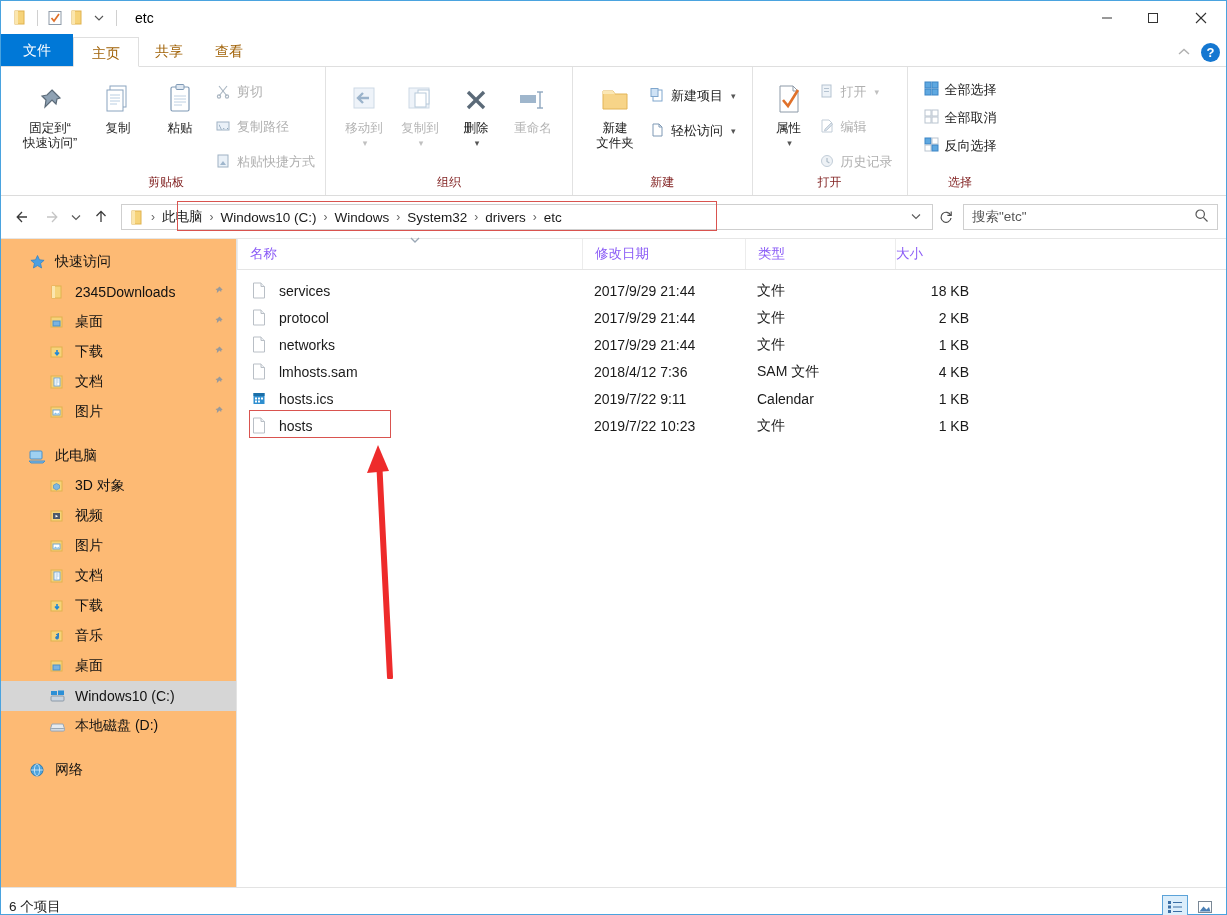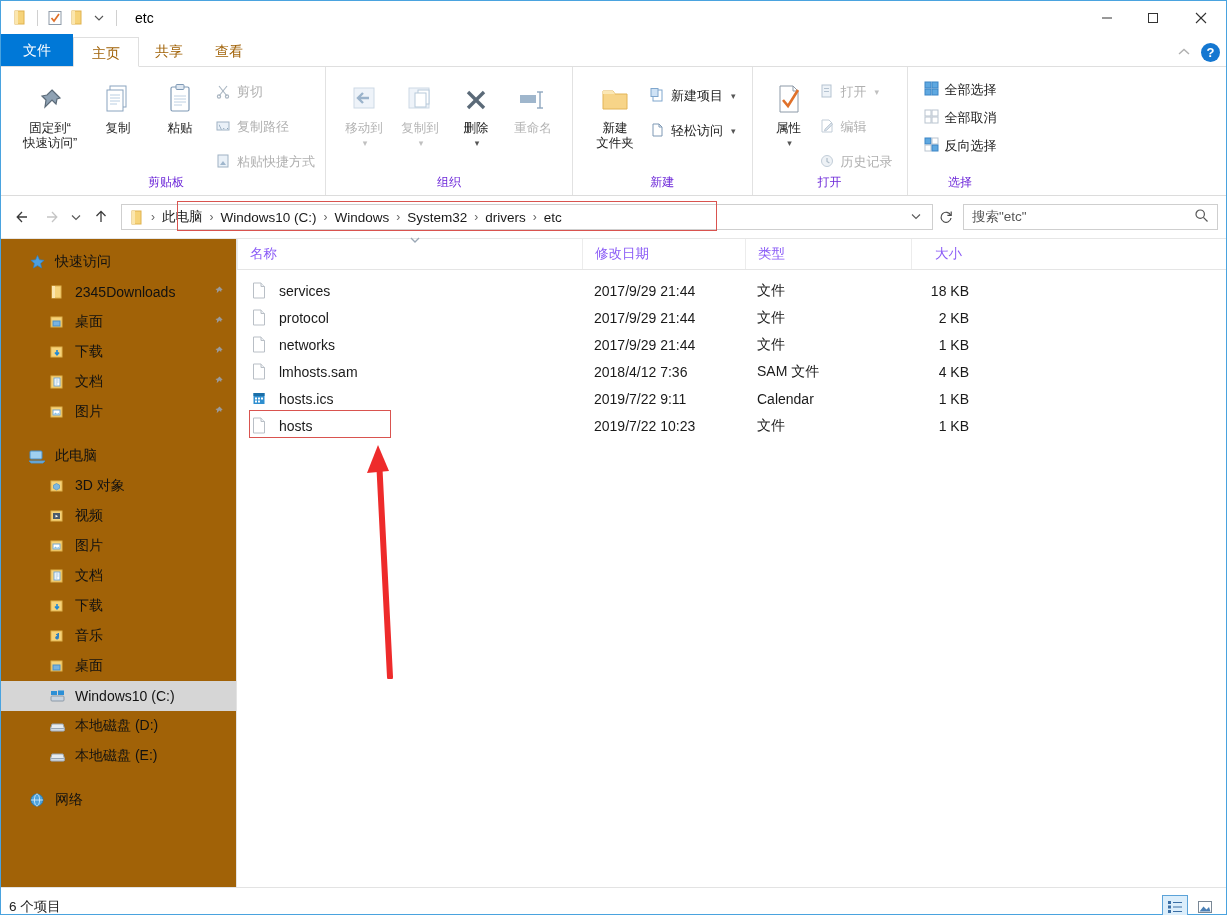--- a/index.html
+++ b/index.html
@@ -29,21 +29,21 @@
   .tab{height:30px;line-height:30px;padding:0 16px;font-size:14px;color:#a16207;}
   .tab.file{background:#0078d7;color:#fff;padding:0 22px;height:32px;line-height:32px;}
   .tab.active{background:#fff;border:1px solid #dfdfdf;border-bottom:1px solid #fff;margin-bottom:-1px;box-sizing:border-box;padding:0 18px;}
   .ribbon-ctrls{position:absolute;right:6px;bottom:4px;display:flex;align-items:center;gap:10px;}
   .help-btn{width:19px;height:19px;border-radius:50%;background:#1477d1;color:#fff;font-size:13px;font-weight:bold;display:flex;align-items:center;justify-content:center;}
 
   
   .ribbon{height:128px;background:#fff;border-bottom:1px solid #dcdcdc;display:flex;align-items:stretch;}
   .rgroup{display:flex;flex-direction:column;justify-content:space-between;border-right:1px solid #e2e2e2;padding:4px 6px 0 6px;box-sizing:border-box;}
   .rgroup-body{display:flex;align-items:flex-start;height:100px;}
-  .rgroup-label{text-align:center;font-size:12px;color:#6d28d9;padding-bottom:4px;}
+  .rgroup-label{text-align:center;font-size:12px;color:#7f1d1d;padding-bottom:4px;}
   .bigbtn{width:62px;display:flex;flex-direction:column;align-items:center;padding-top:8px;text-align:center;color:#222;font-size:12.5px;line-height:15px;}
   .bigbtn .glyph{height:42px;display:flex;align-items:center;justify-content:center;}
   .smallcol{display:flex;flex-direction:column;padding-top:10px;gap:13px;}
   .smallbtn{display:flex;align-items:center;gap:6px;font-size:13px;color:#222;height:22px;padding:0 4px;white-space:nowrap;}
   .smallbtn.dim{color:#b0b0b0;}
   .bigbtn.dim{color:#b3b3b3;}
   .caret{font-size:9px;color:#555;margin-left:2px;}
   .caret.dim{color:#c0c0c0;}
 
   
@@ -52,21 +52,21 @@
   .navbtn.dim{color:#c5c5c5;}
   .crumbwrap{flex:1;height:26px;border:1px solid #cfcfcf;background:#fff;display:flex;align-items:center;margin-left:6px;padding:0 4px;box-sizing:border-box;position:relative;}
   .crumb{display:flex;align-items:center;font-size:13.5px;color:#1a1a1a;padding:0 4px;}
   .crumb-sep{color:#666;font-size:12px;padding:0 3px;}
   .crumb-highlight{position:absolute;left:176px;top:200px;width:540px;height:30px;border:1px solid #d9534f;box-sizing:border-box;pointer-events:none;}
   .refresh{width:26px;height:26px;display:flex;align-items:center;justify-content:center;color:#555;}
   .searchbox{width:255px;height:26px;border:1px solid #cfcfcf;display:flex;align-items:center;justify-content:space-between;padding:0 8px;box-sizing:border-box;margin-left:4px;color:#555;font-size:13.5px;}
 
   
   .main{display:flex;height:648px;border-top:1px solid #e6e6e6;}
-  .sidebar{width:236px;box-sizing:border-box;border-right:1px solid #e3e3e3;padding-top:8px;overflow:hidden;background:#a16207;}
+  .sidebar{width:236px;box-sizing:border-box;border-right:1px solid #e3e3e3;padding-top:8px;overflow:hidden;background:#fdba74;}
   .navitem{height:30px;display:flex;align-items:center;font-size:14px;color:#111;padding-right:10px;position:relative;}
   .navitem.root{padding-left:26px;font-weight:normal;}
   .navitem.child{padding-left:46px;}
   .navitem.selected{background:#d6d6d6;}
   .navitem .ico{width:20px;height:20px;margin-right:8px;display:flex;align-items:center;justify-content:center;flex:0 0 20px;}
   .navitem .pin{position:absolute;right:12px;color:#9a9a9a;}
   .navspacer{height:14px;}
 
   .content{flex:1;display:flex;flex-direction:column;position:relative;}
   .colhead{height:30px;display:flex;align-items:center;border-bottom:1px solid #e5e5e5;font-size:13.5px;color:#8b5cf6;position:relative;}
@@ -675,29 +675,20 @@
       </div>
       <div class="navitem child">
         <span class="ico">
           <svg width="17" height="16" viewBox="0 0 17 16">
               <path d="M3 6 h11 l1.6 5 h-14.2z" fill="#e6ebf0" stroke="#9aa7b4"></path>
               <rect x="1.5" y="10.5" width="14" height="2.6" rx="1.2" fill="#d3dbe3" stroke="#9aa7b4"></rect>
             </svg>
         </span>
         <span>本地磁盘 (D:)</span>
       </div>
-      <div class="navitem child">
-        <span class="ico">
-          <svg width="17" height="16" viewBox="0 0 17 16">
-              <path d="M3 6 h11 l1.6 5 h-14.2z" fill="#e6ebf0" stroke="#9aa7b4"></path>
-              <rect x="1.5" y="10.5" width="14" height="2.6" rx="1.2" fill="#d3dbe3" stroke="#9aa7b4"></rect>
-            </svg>
-        </span>
-        <span>本地磁盘 (E:)</span>
-      </div>
 
       <div class="navspacer"></div>
 
       <div class="navitem root">
         <span class="ico">
           <svg width="18" height="16" viewBox="0 0 18 16">
               <circle cx="9" cy="8" r="6" fill="#4ea3dc" stroke="#2c7bb0"></circle>
               <ellipse cx="9" cy="8" rx="2.6" ry="6" fill="none" stroke="#d9eefb" stroke-width=".8"></ellipse>
               <line x1="3" y1="8" x2="15" y2="8" stroke="#d9eefb" stroke-width=".8"></line>
             </svg>
@@ -709,21 +700,21 @@
     <div class="content">
       <div class="colhead">
         <div class="sortmark">
           <svg width="16" height="12" viewBox="0 0 16 12">
               <path d="M4 4 L8 8 L12 4" stroke="#9aa7b5" stroke-width="1.3" fill="none"></path>
             </svg>
         </div>
         <div class="c c-name">名称</div>
         <div class="c c-date">修改日期</div>
         <div class="c c-type">类型</div>
-        <div class="c c-size" style="padding-left:12px;text-align:center;margin-left:16px;">大小</div>
+        <div class="c c-size" style="padding-left:12px;text-align:left;">大小</div>
       </div>
 
       <div class="rows">
 
         <div class="row">
           <div class="cell name">
             <span class="fico">
               <svg width="14" height="17" viewBox="0 0 14 17">
                   <path d="M1.5 1 h7.5 l3.5 3.5 v11.5 h-11z" fill="#fff" stroke="#b9bfc6"></path>
                   <path d="M9 1 v3.5 h3.5" fill="#eef1f4" stroke="#b9bfc6"></path>

